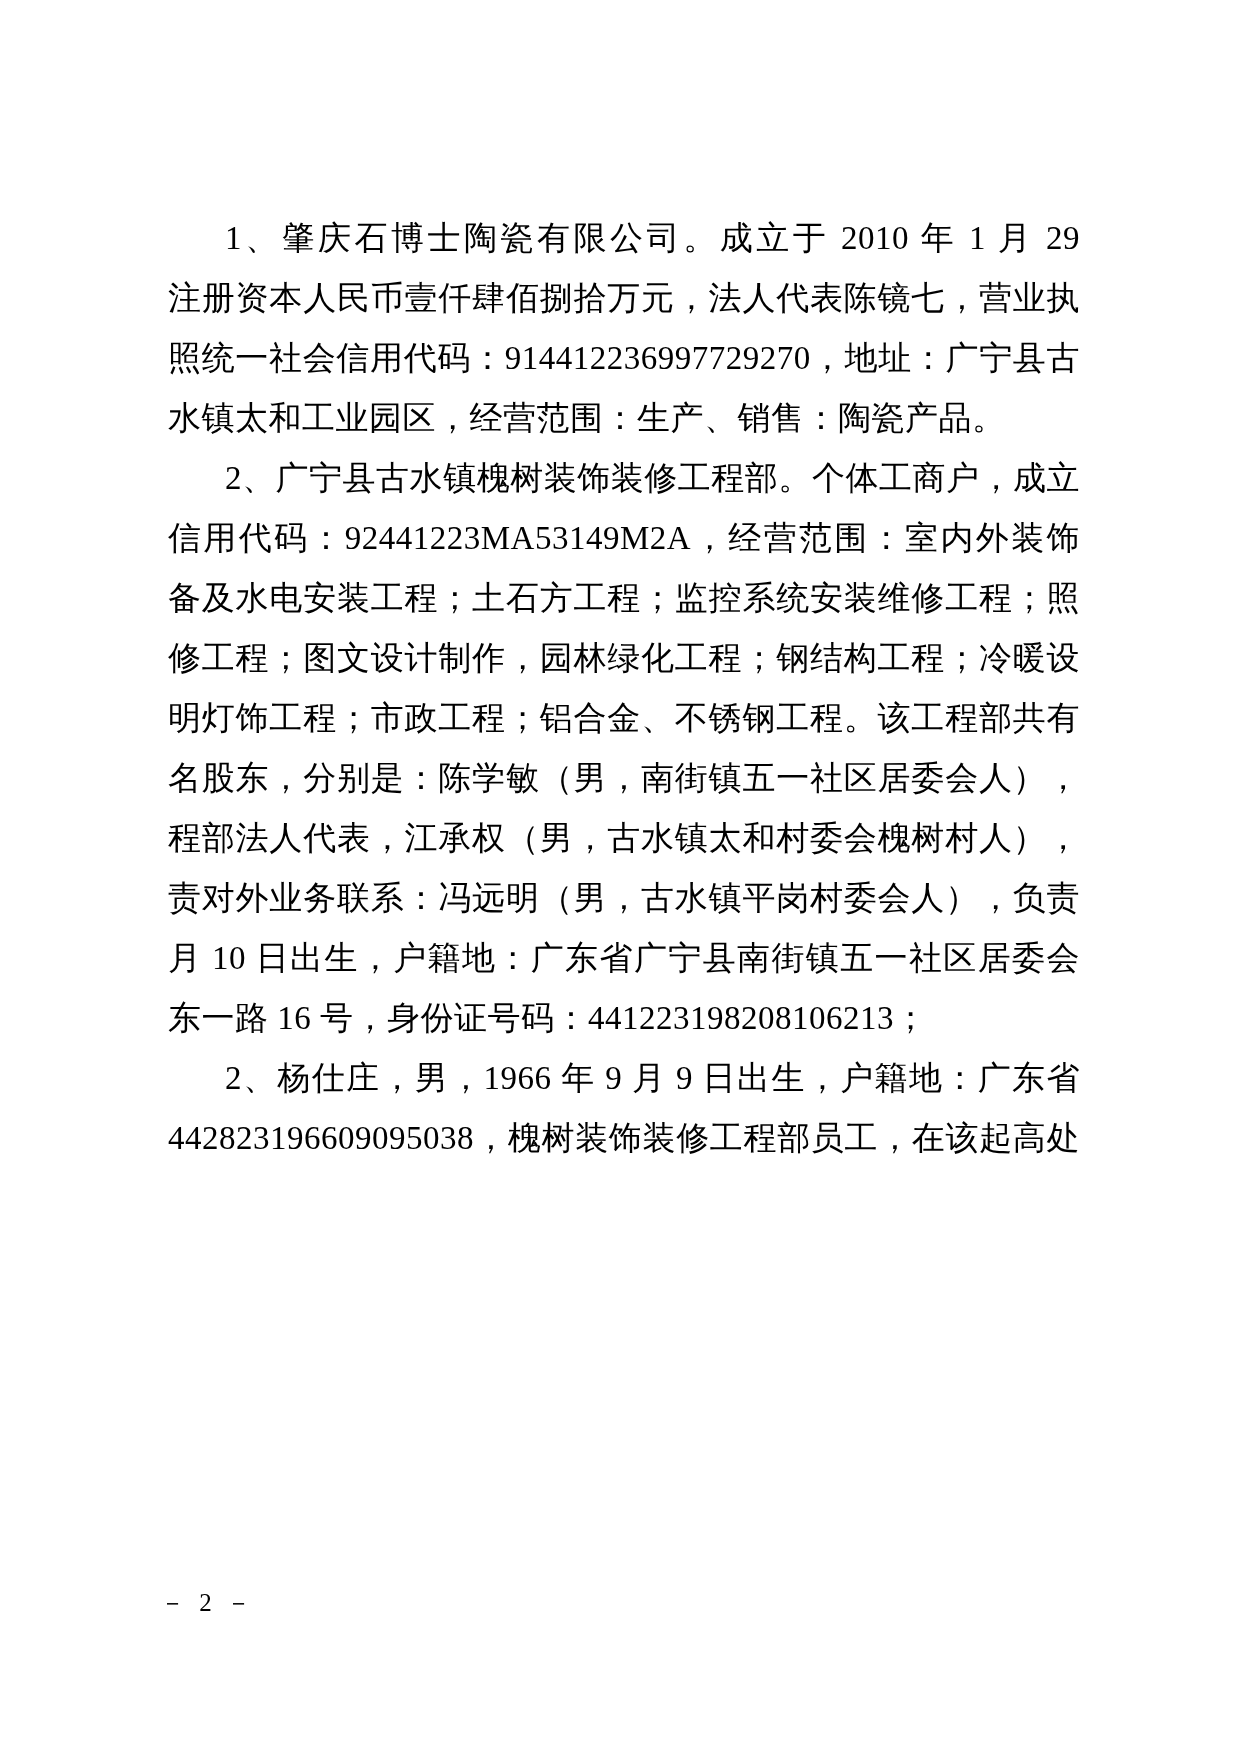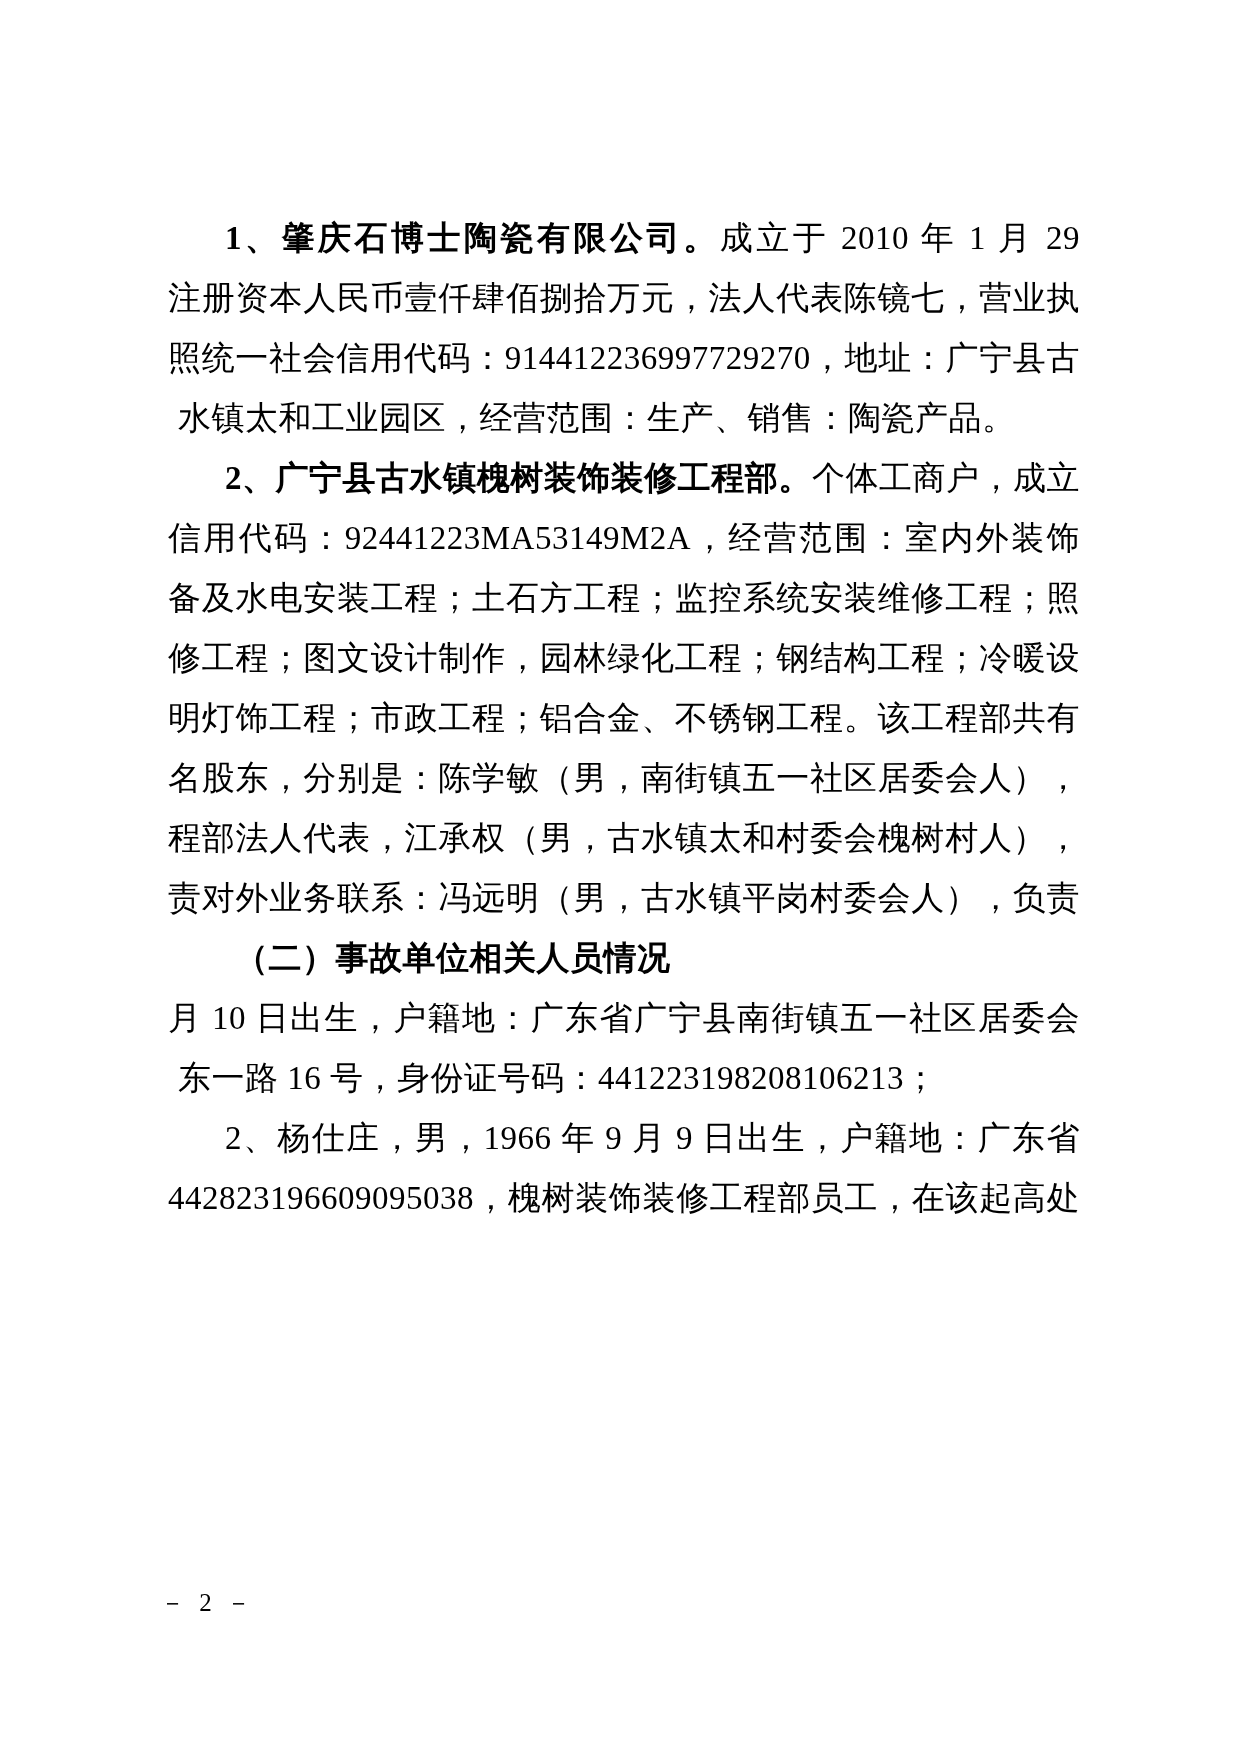--- a/index.html
+++ b/index.html
@@ -26,23 +26,23 @@
     font-size: 33px;
     height: 60px;
     line-height: 60px;
     overflow: hidden;
     color: #000000;
     text-align: justify;
     text-justify: inter-character;
     letter-spacing: 0.5px;
   }
   .line.justify { text-align-last: justify; }
-  .line.left { text-align: left; text-align-last: left; margin-left: 10px; }
+  .line.left { text-align: left; text-align-last: left; }
   .line.indent { padding-left: 57px; }
-  .line b { font-weight: 700; }
+  .line b { font-weight: 400; }
   .line.heading { font-weight: 700; }
   .footer {
     position: absolute;
     left: 160px;
     top: 1586px;
     font-size: 25px;
     color: #000000;
     letter-spacing: 4px;
   }
 </style>
@@ -56,20 +56,19 @@
       <div class="line justify"><span>照统一社会信用代码：914412236997729270，地址：广宁县古</span></div>
       <div class="line left"><span>水镇太和工业园区，经营范围：生产、销售：陶瓷产品。</span></div>
       <div class="line justify indent"><b>2、广宁县古水镇槐树装饰装修工程部。</b><span>个体工商户，成立</span></div>
       <div class="line justify"><span>信用代码：92441223MA53149M2A，经营范围：室内外装饰装</span></div>
       <div class="line justify"><span>备及水电安装工程；土石方工程；监控系统安装维修工程；照</span></div>
       <div class="line justify"><span>修工程；图文设计制作，园林绿化工程；钢结构工程；冷暖设</span></div>
       <div class="line justify"><span>明灯饰工程；市政工程；铝合金、不锈钢工程。该工程部共有 3</span></div>
       <div class="line justify"><span>名股东，分别是：陈学敏（男，南街镇五一社区居委会人），工</span></div>
       <div class="line justify"><span>程部法人代表，江承权（男，古水镇太和村委会槐树村人），负</span></div>
       <div class="line justify"><span>责对外业务联系：冯远明（男，古水镇平岗村委会人），负责业</span></div>
-      <div class="line left indent heading"><b>（二）事故单位相关人员情况</b></div>
       <div class="line justify"><span>月 10 日出生，户籍地：广东省广宁县南街镇五一社区居委会南</span></div>
       <div class="line left"><span>东一路 16 号，身份证号码：441223198208106213；</span></div>
       <div class="line justify indent"><span>2、杨仕庄，男，1966 年 9 月 9 日出生，户籍地：广东省广</span></div>
       <div class="line justify"><span>442823196609095038，槐树装饰装修工程部员工，在该起高处</span></div>
     </div>
   <div class="footer">－ 2 －</div>
 </div>
 
 </body></html>

